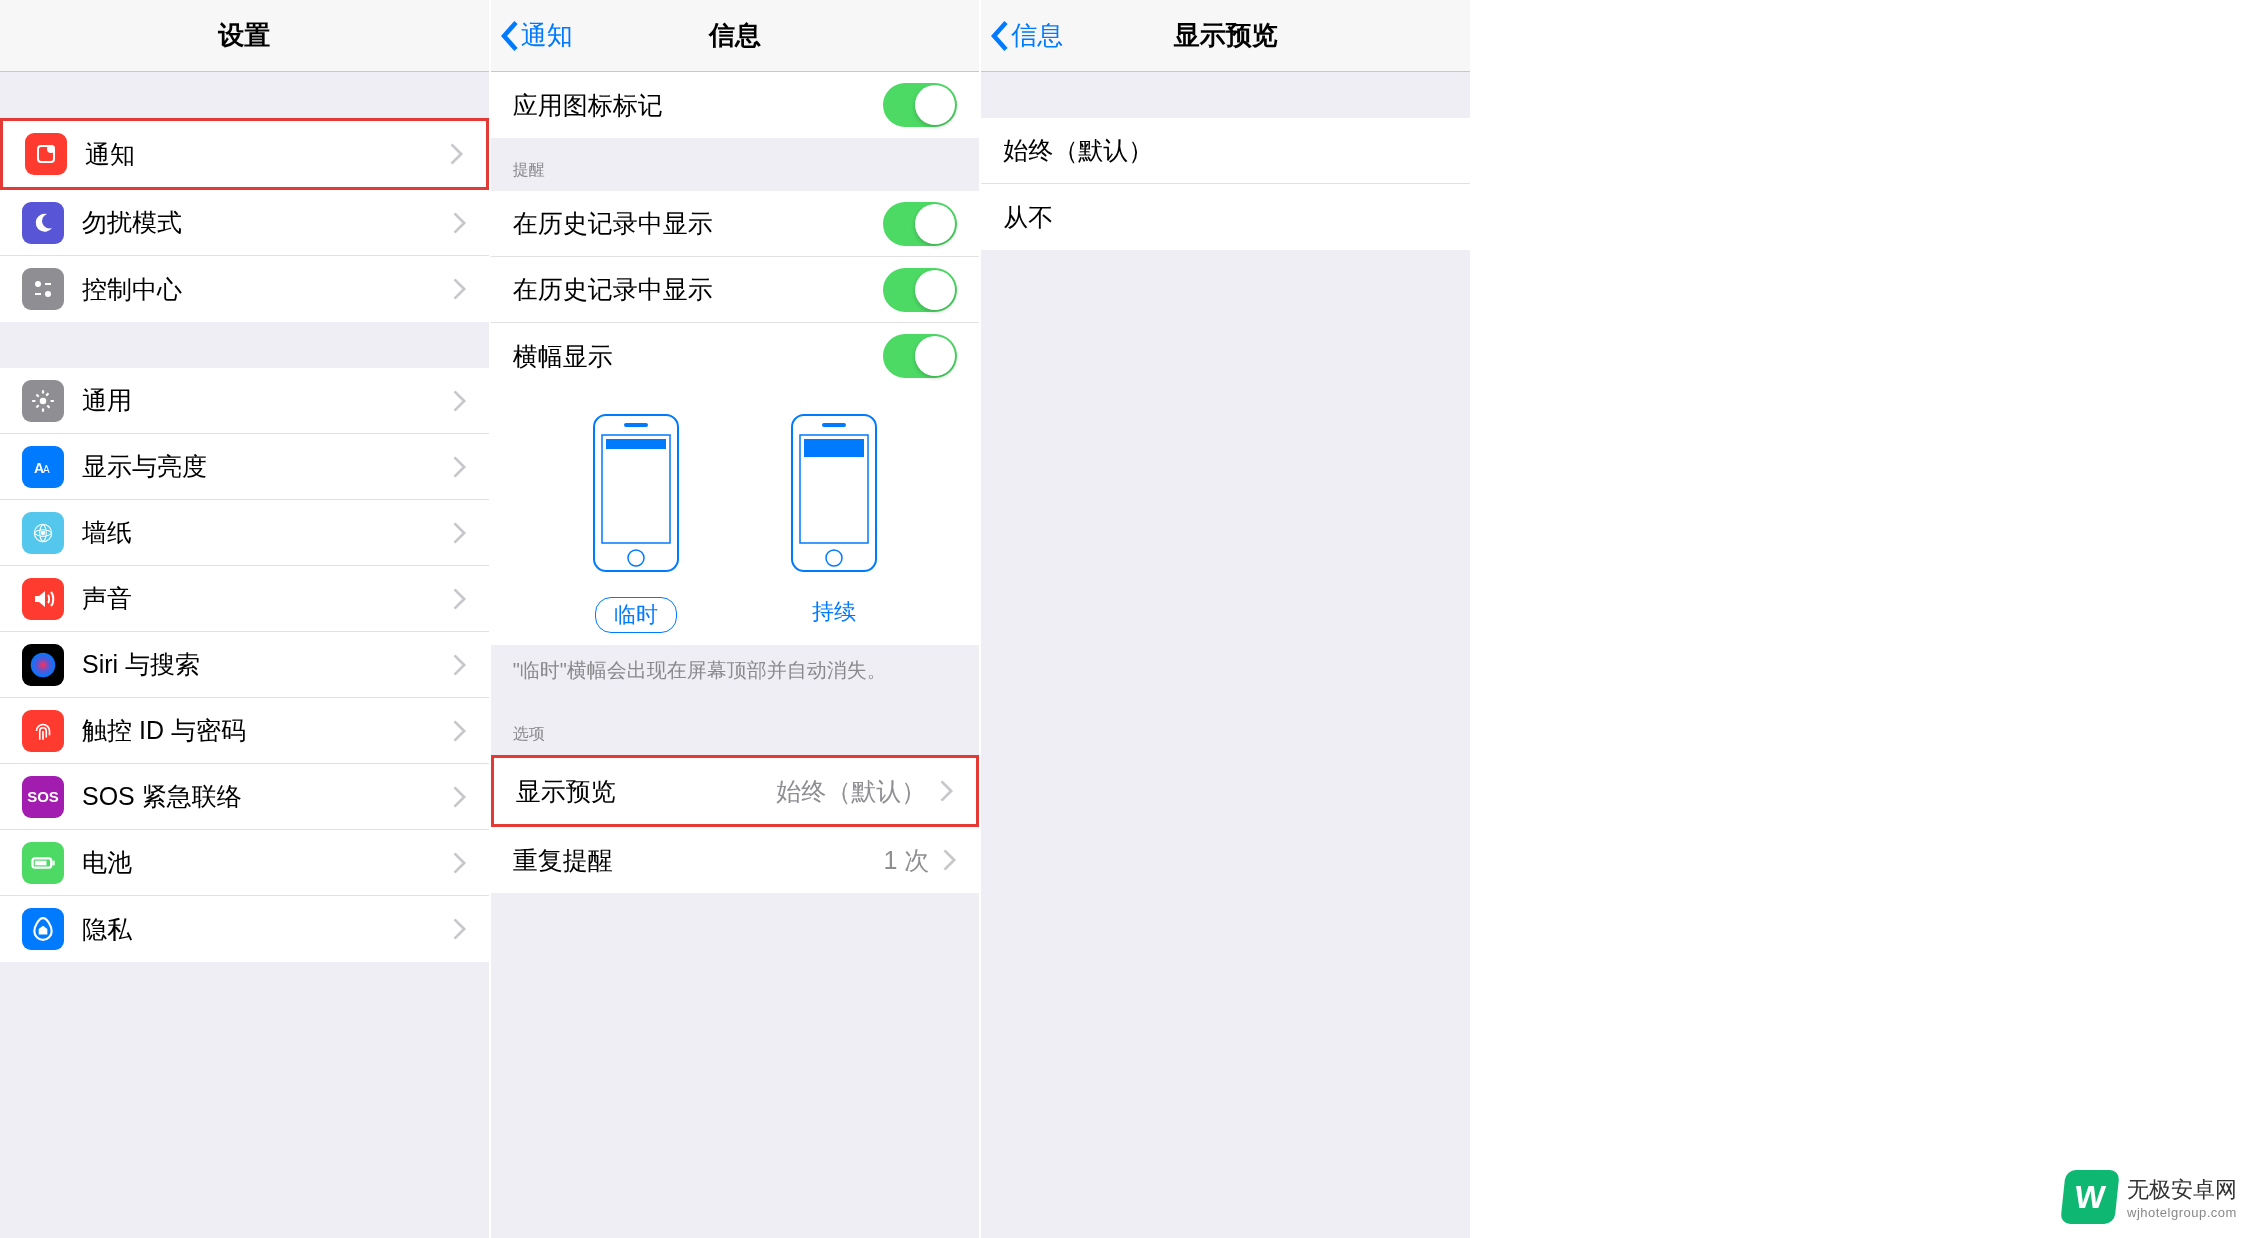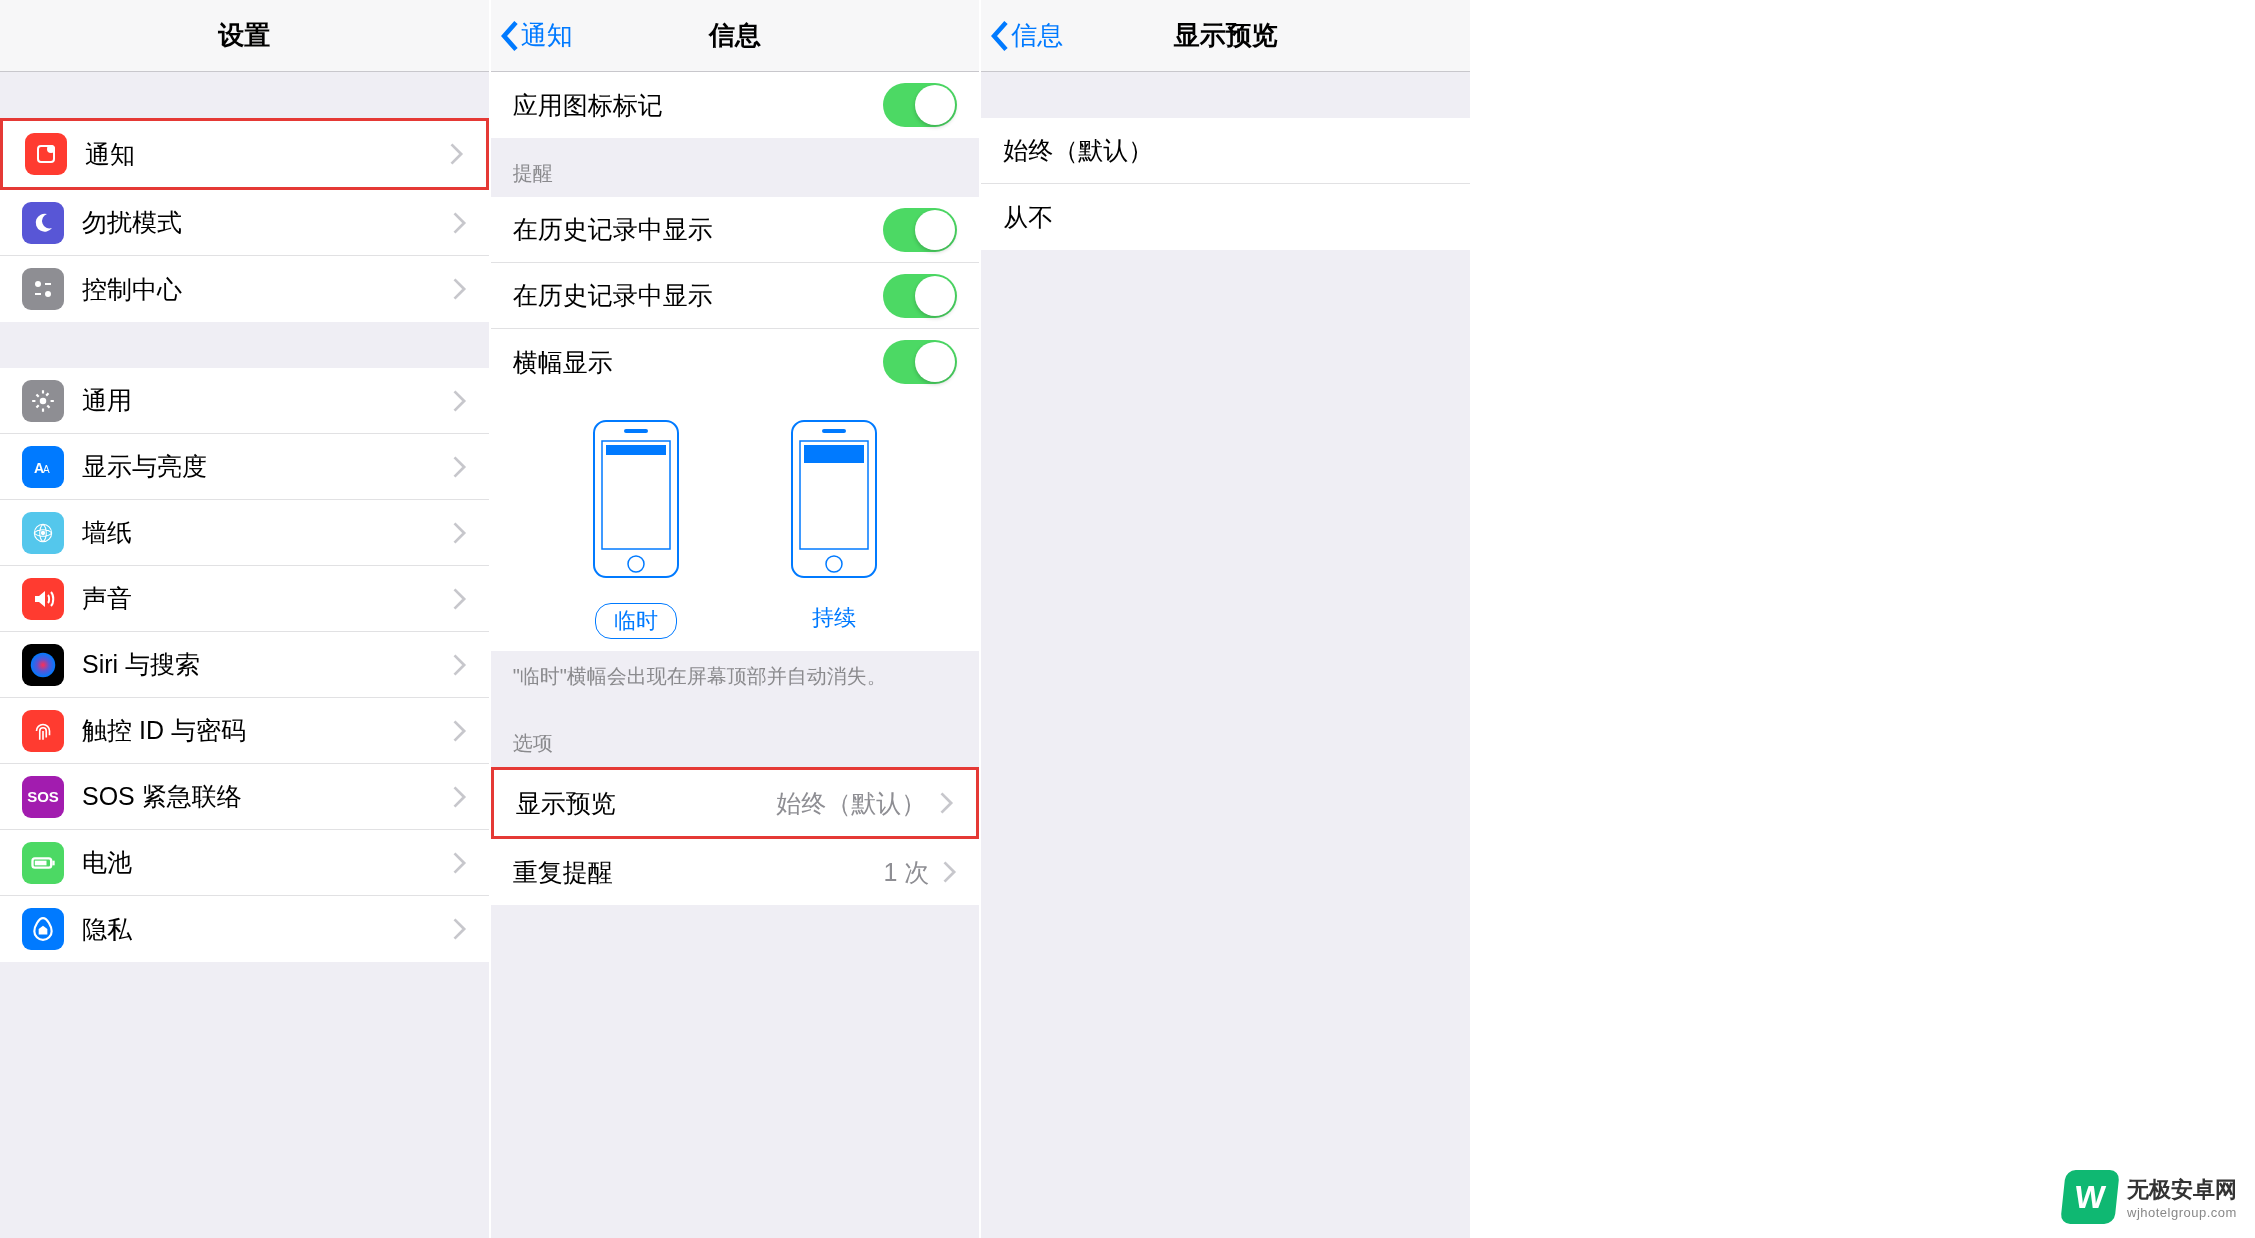--- a/index.html
+++ b/index.html
@@ -3,21 +3,21 @@
 <meta charset="utf-8">
 <style>
 *{margin:0;padding:0;box-sizing:border-box;font-family:-apple-system,"Helvetica Neue",Arial,sans-serif}
 body{background:#fff;width:2255px;height:1238px;position:relative;overflow:hidden}
 .wrapper{display:flex;width:1472px;height:100%}
 .col{flex:1;background:#efeef4;display:flex;flex-direction:column;height:100%;border-right:2px solid #fff}
 .hdr{height:72px;display:flex;align-items:center;justify-content:center;background:#f7f7f8;border-bottom:1px solid #c8c7cc;position:relative}
 .hdr .title{font-size:26px;font-weight:600;color:#000}
 .back{position:absolute;left:10px;display:flex;align-items:center;color:#007aff;font-size:26px;cursor:pointer}
 .back svg{width:18px;height:30px;margin-right:2px}
-.section-h{padding:22px 22px 10px;font-size:20px;color:#8a8a8d}
+.section-h{padding:22px 22px 10px;font-size:16px;color:#8a8a8d}
 .group{background:#fff}
 .row{display:flex;align-items:center;height:66px;padding:0 22px;position:relative;border-bottom:1px solid #e1e1e3}
 .row:last-child{border-bottom:none}
 .icon{width:42px;height:42px;border-radius:9px;display:flex;align-items:center;justify-content:center;margin-right:18px;flex:none}
 .lbl{font-size:25px;color:#000;flex:1}
 .chev{color:#c7c7cc;width:14px;height:22px;flex:none}
 .val{font-size:25px;color:#8e8e93;margin-right:14px}
 .tog{width:74px;height:44px;border-radius:22px;background:#4cd964;position:relative;flex:none}
 .tog::after{content:"";position:absolute;width:40px;height:40px;background:#fff;border-radius:50%;top:2px;right:2px;box-shadow:0 2px 4px rgba(0,0,0,.2)}
 .highlight{border:3px solid #e53935}
@@ -25,21 +25,21 @@
 .desc{padding:12px 22px 18px;font-size:20px;color:#8a8a8d}
 .phones{display:flex;justify-content:center;gap:110px;padding:24px 0 12px;background:#fff}
 .phone-col{display:flex;flex-direction:column;align-items:center;gap:24px}
 .phone-svg{width:88px;height:160px}
 .phone-lbl{font-size:22px;color:#007aff}
 .pill{border:1.5px solid #007aff;border-radius:16px;padding:2px 18px}
 .check{color:#007aff;width:28px;height:22px}
 .watermark{position:absolute;right:18px;bottom:14px;display:flex;align-items:center;gap:10px}
 .watermark .logo{width:54px;height:54px;background:#0fb872;border-radius:10px;display:flex;align-items:center;justify-content:center;color:#fff;font-weight:bold;font-size:32px;transform:skewX(-6deg)}
 .watermark .txt{display:flex;flex-direction:column}
-.watermark .t1{font-size:22px;font-weight:700;color:#333}
+.watermark .t1{font-size:22px;font-weight:400;color:#333}
 .watermark .t2{font-size:13px;color:#888;letter-spacing:.5px}
 </style>
 </head>
 <body>
 
 <div class="wrapper">
 
 <div class="col">
   <div class="hdr">
     <div class="title">设置</div>

